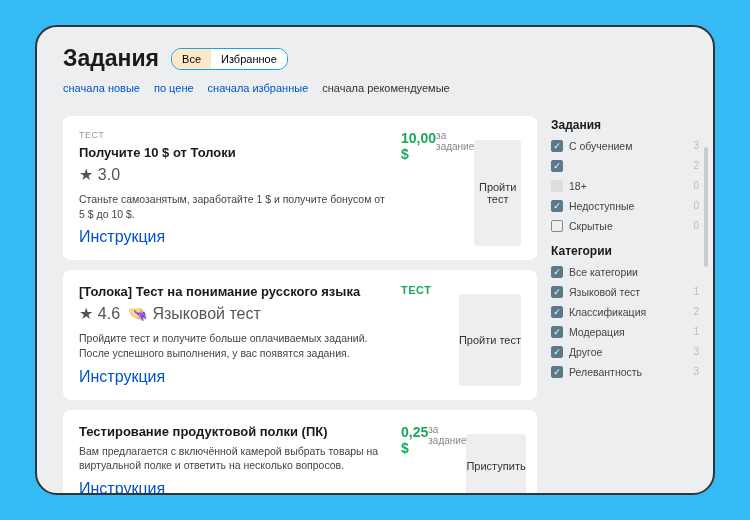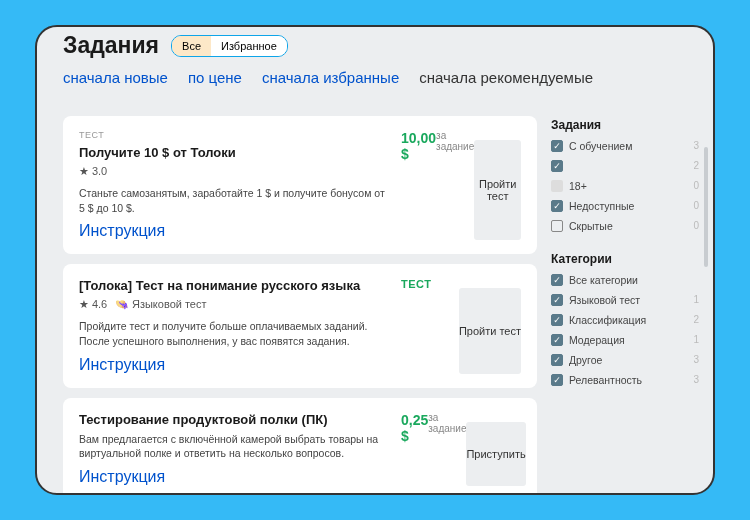--- a/index.html
+++ b/index.html
@@ -1,33 +1,33 @@
 <!DOCTYPE html>
 <html><head>
 <meta charset="utf-8">
 <style>
 *{margin:0;padding:0;box-sizing:border-box;font-family:-apple-system,BlinkMacSystemFont,"Segoe UI",Arial,sans-serif}
 body{background:#35baf6;width:750px;height:520px;overflow:hidden;display:flex;align-items:center;justify-content:center}
 .device{width:680px;height:470px;background:#eceef0;border-radius:22px;border:2px solid #333;overflow:hidden;position:relative}
-.content{padding:5px 10px 18px 26px;height:100%;overflow:hidden}
+.content{padding:18px 10px 18px 26px;height:100%;overflow:hidden}
 .header{display:flex;align-items:center;gap:12px;margin-bottom:10px}
 .title{font-size:23px;font-weight:700;color:#1a1a1a}
 .tabs{display:flex;border:1px solid #0ea5e9;border-radius:10px;overflow:hidden}
 .tab{padding:4px 10px;font-size:11px;cursor:pointer;background:#fff}
 .tab.active{background:#fde8c8}
-.sorts{display:flex;gap:20px;margin-bottom:30px;font-size:15px}
+.sorts{display:flex;gap:14px;margin-bottom:22px;font-size:11px}
 .sort{color:#0052cc;cursor:pointer}
 .sort.active{color:#333}
 .main{display:flex;gap:14px}
 .tasks{flex:1;display:flex;flex-direction:column;gap:10px}
 .card{background:#fff;border-radius:8px;padding:14px 16px;display:flex;gap:14px}
 .card-left{flex:1}
 .badge{font-size:9px;color:#999;letter-spacing:.5px;text-transform:uppercase;margin-bottom:5px}
 .card-title{font-size:13px;font-weight:700;color:#1a1a1a;margin-bottom:5px}
-.meta{font-size:11px;color:#555;margin-bottom:8px;display:flex;gap:8px;align-items:center}
+.meta{font-size:16px;color:#555;margin-bottom:8px;display:flex;gap:8px;align-items:center}
 .desc{font-size:10.5px;color:#444;line-height:1.4;margin-bottom:7px}
 .link{font-size:16px;color:#0052cc;cursor:pointer}
 .card-right{width:120px;display:flex;flex-direction:row}
 .price{font-size:14px;font-weight:700;color:#1aa85d}
 .price-lbl{font-size:10px;color:#888;margin-bottom:auto}
 .test-badge{font-size:11px;color:#1aa85d;font-weight:700;letter-spacing:.5px}
 .btn{background:#eceef0;border:none;padding:8px 0;font-size:11px;color:#333;cursor:pointer;border-radius:3px;margin-top:10px;text-align:center}
 .side{width:152px;padding-right:4px}
 .side-title{font-size:12px;font-weight:700;color:#1a1a1a;margin-bottom:8px;margin-top:2px}
 .filter{display:flex;align-items:flex-start;gap:6px;margin-bottom:8px;font-size:10.5px;color:#444}
@@ -129,21 +129,21 @@
             <span class="chk on"></span>
             <span>Недоступные</span>
             <span class="cnt">0</span>
           </div>
         <div class="filter">
             <span class="chk"></span>
             <span>Скрытые</span>
             <span class="cnt">0</span>
           </div>
 
-        <div class="side-title" style="margin-top:20px">Категории</div>
+        <div class="side-title" style="margin-top:12px">Категории</div>
         <div class="filter">
             <span class="chk on"></span>
             <span>Все категории</span>
             <span class="cnt"></span>
           </div>
         <div class="filter">
             <span class="chk on"></span>
             <span>Языковой тест</span>
             <span class="cnt">1</span>
           </div>

